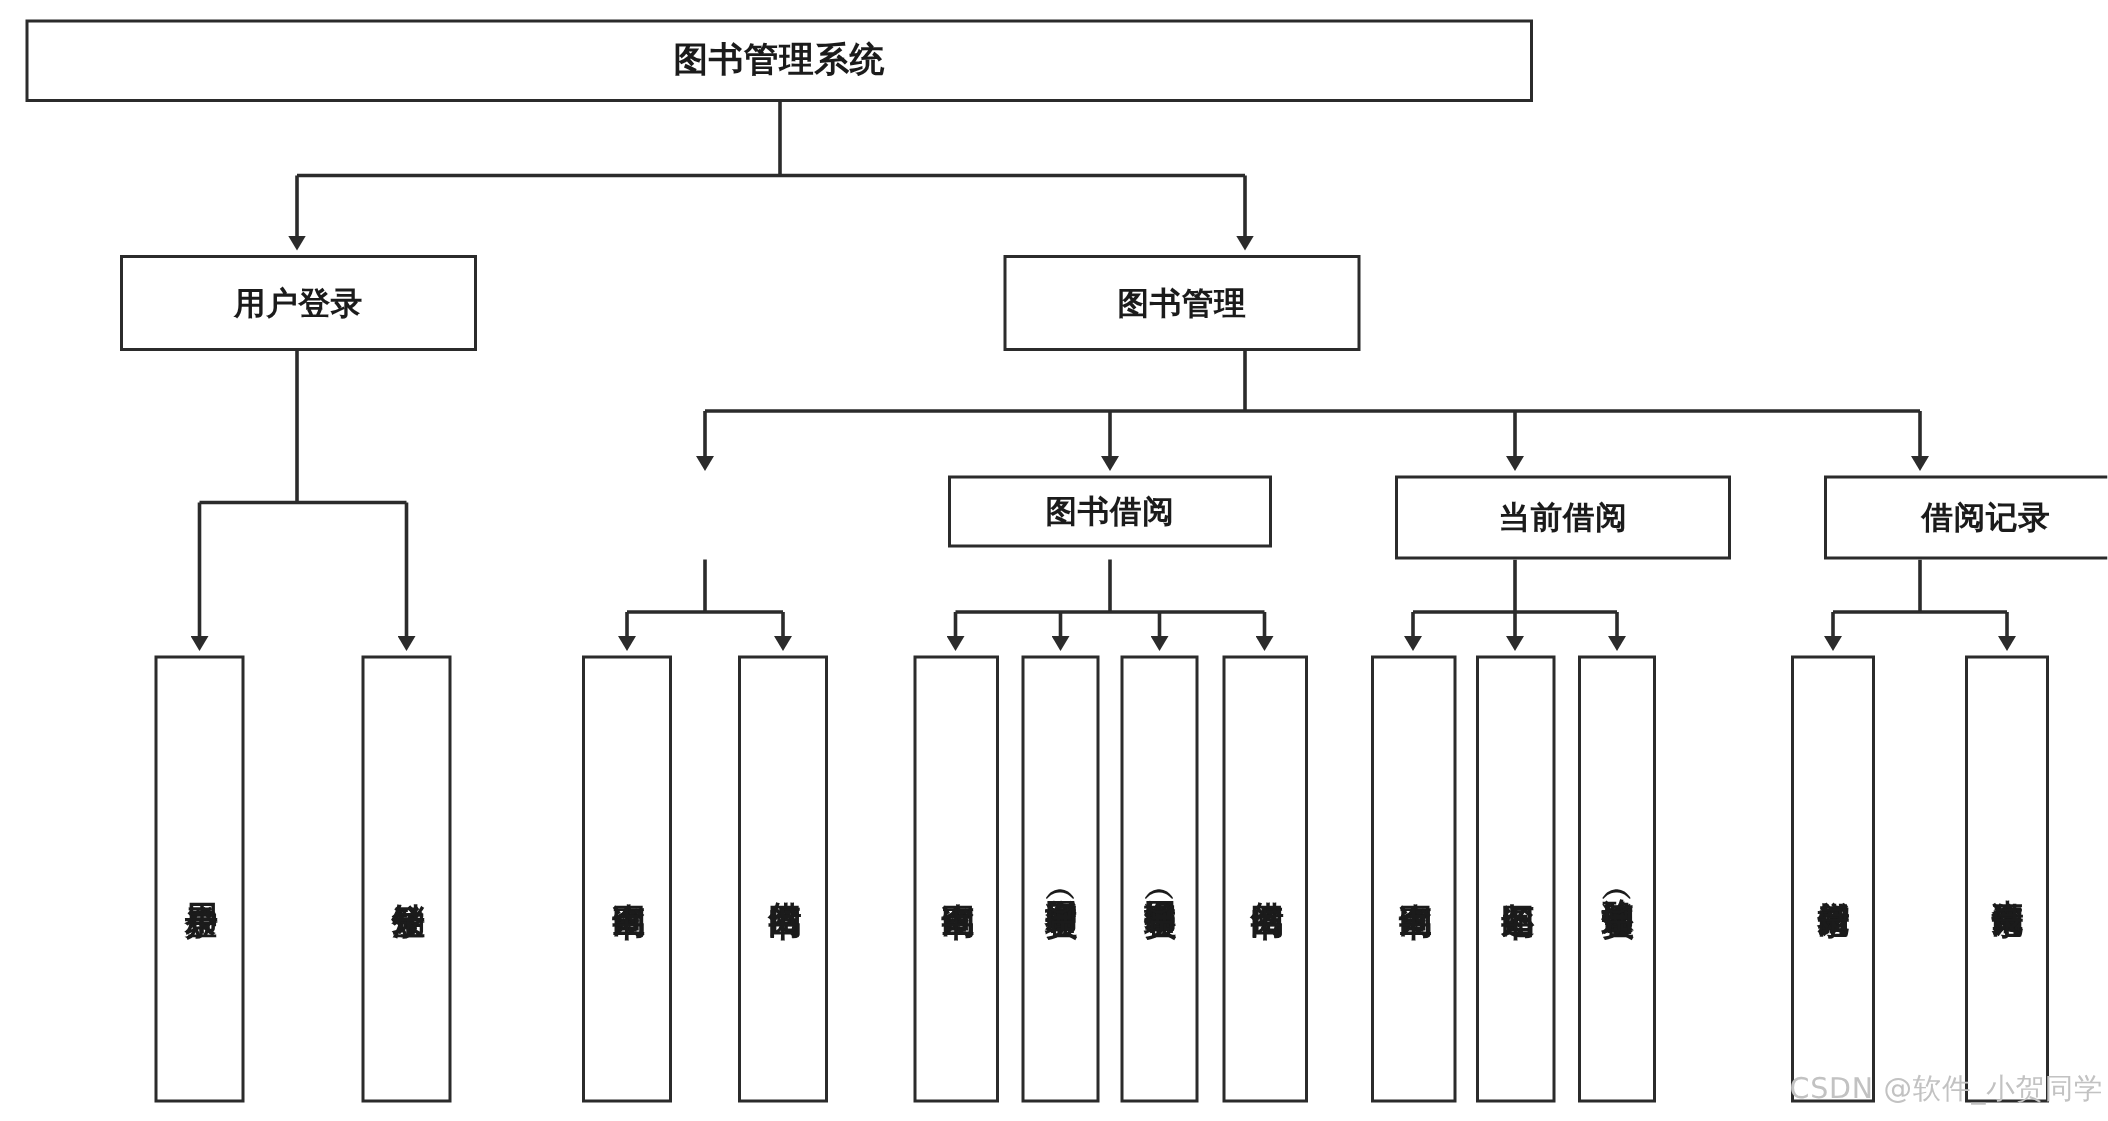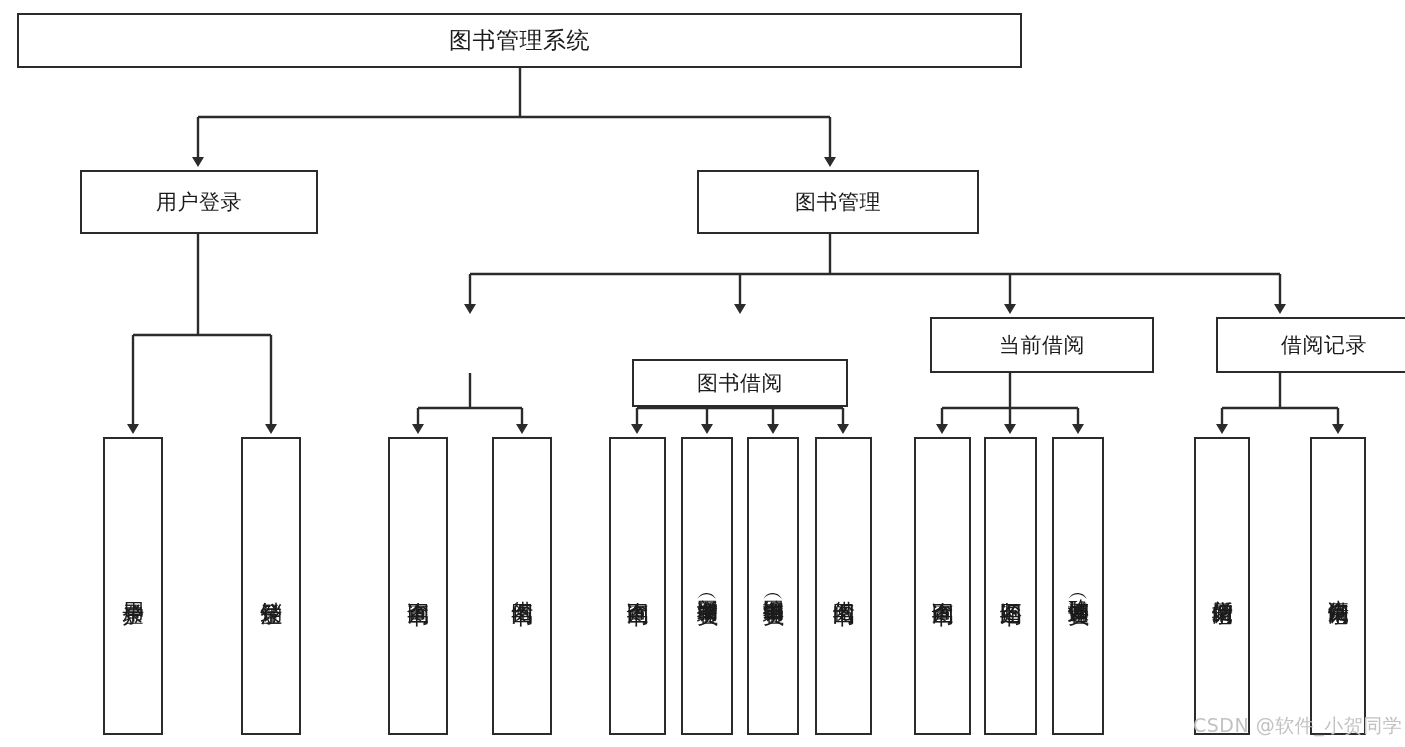--- a/index.html
+++ b/index.html
@@ -33,20 +33,21 @@
     align-items: center;
     justify-content: center;
     color: #1b1b1b;
   }
   .node-label {
     display: block;
     text-align: center;
     line-height: 1.06;
     letter-spacing: 0.5px;
     white-space: nowrap;
+    font-weight: bold;
   }
   .node-root .node-label {
     font-size: 23px;
   }
   .node-l1 .node-label,
   .node-l2 .node-label {
     font-size: 21px;
   }
   .node-leaf {
     align-items: center;
@@ -130,25 +131,25 @@
     </g>
   </svg>
 
   <div class="node-box node-root" style="left:17px; top:13px; width:1005px; height:55px;">
     <span class="node-label">图书管理系统</span>
   </div>
 
   <div class="node-box node-l1" style="left:80px; top:170px; width:238px; height:64px;">
     <span class="node-label">用户登录</span>
   </div>
-  <div class="node-box node-l1" style="left:697px; top:170px; width:282px; height:64px;">
+  <div class="node-box node-l1" style="left:669px; top:170px; width:238px; height:64px;">
     <span class="node-label">图书管理</span>
   </div>
 
-  <div class="node-box node-l2" style="left:632px; top:317px; width:216px; height:48px;margin-top:42px;">
+  <div class="node-box node-l2" style="left:632px; top:317px; width:216px; height:48px;">
     <span class="node-label">图书借阅</span>
   </div>
   <div class="node-box node-l2" style="left:930px; top:317px; width:224px; height:56px;">
     <span class="node-label">当前借阅</span>
   </div>
   <div class="node-box node-l2" style="left:1172px; top:317px; width:216px; height:56px;margin-left:44px;">
     <span class="node-label">借阅记录</span>
   </div>
 
   <div class="node-box node-leaf" style="left:103px; top:437px; width:60px; height:298px;">

